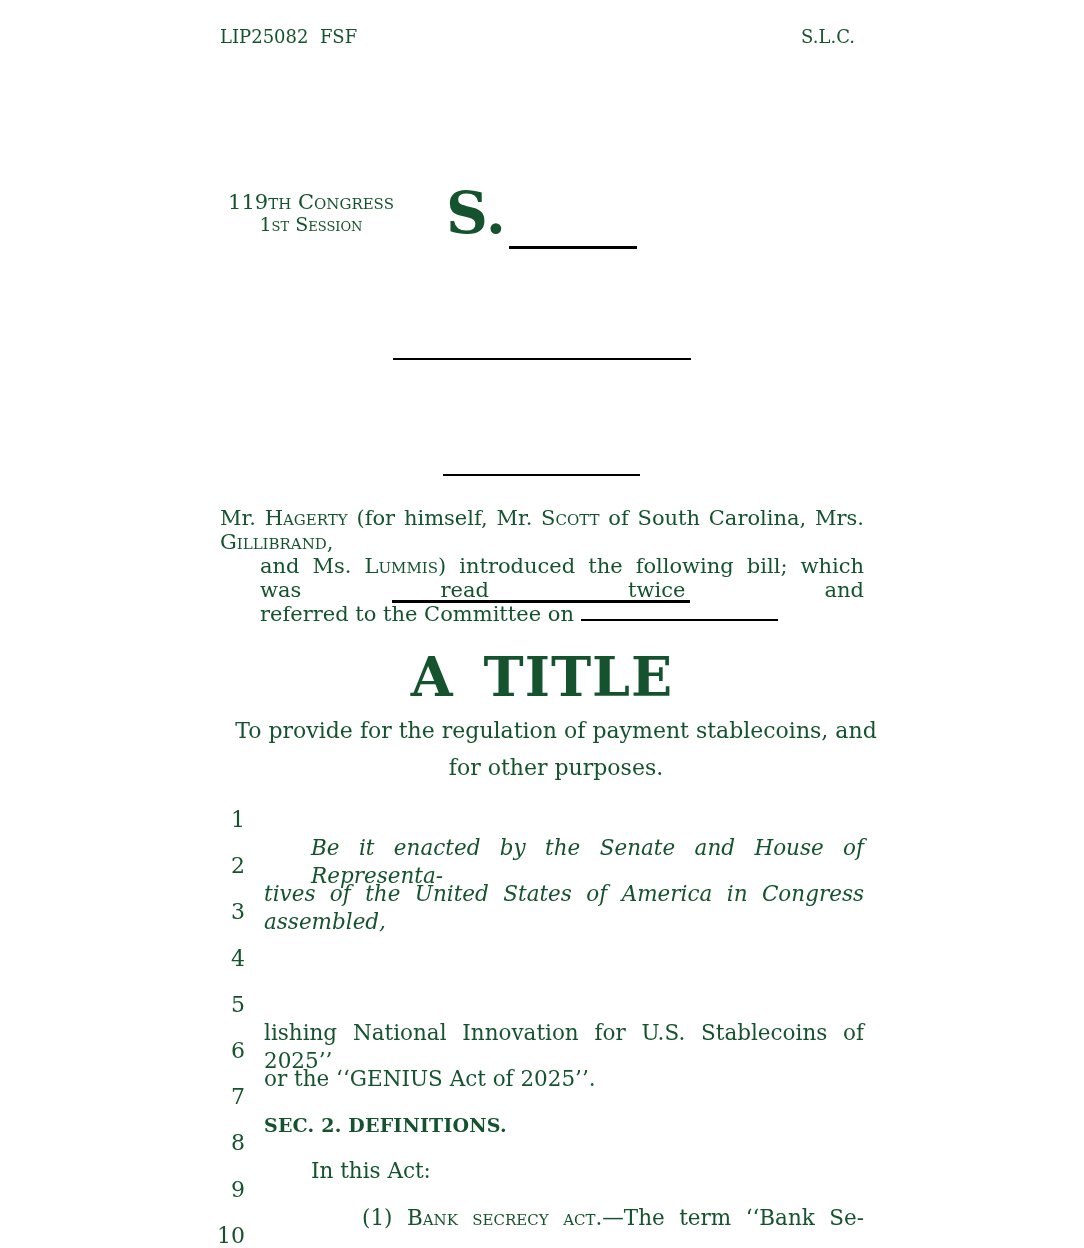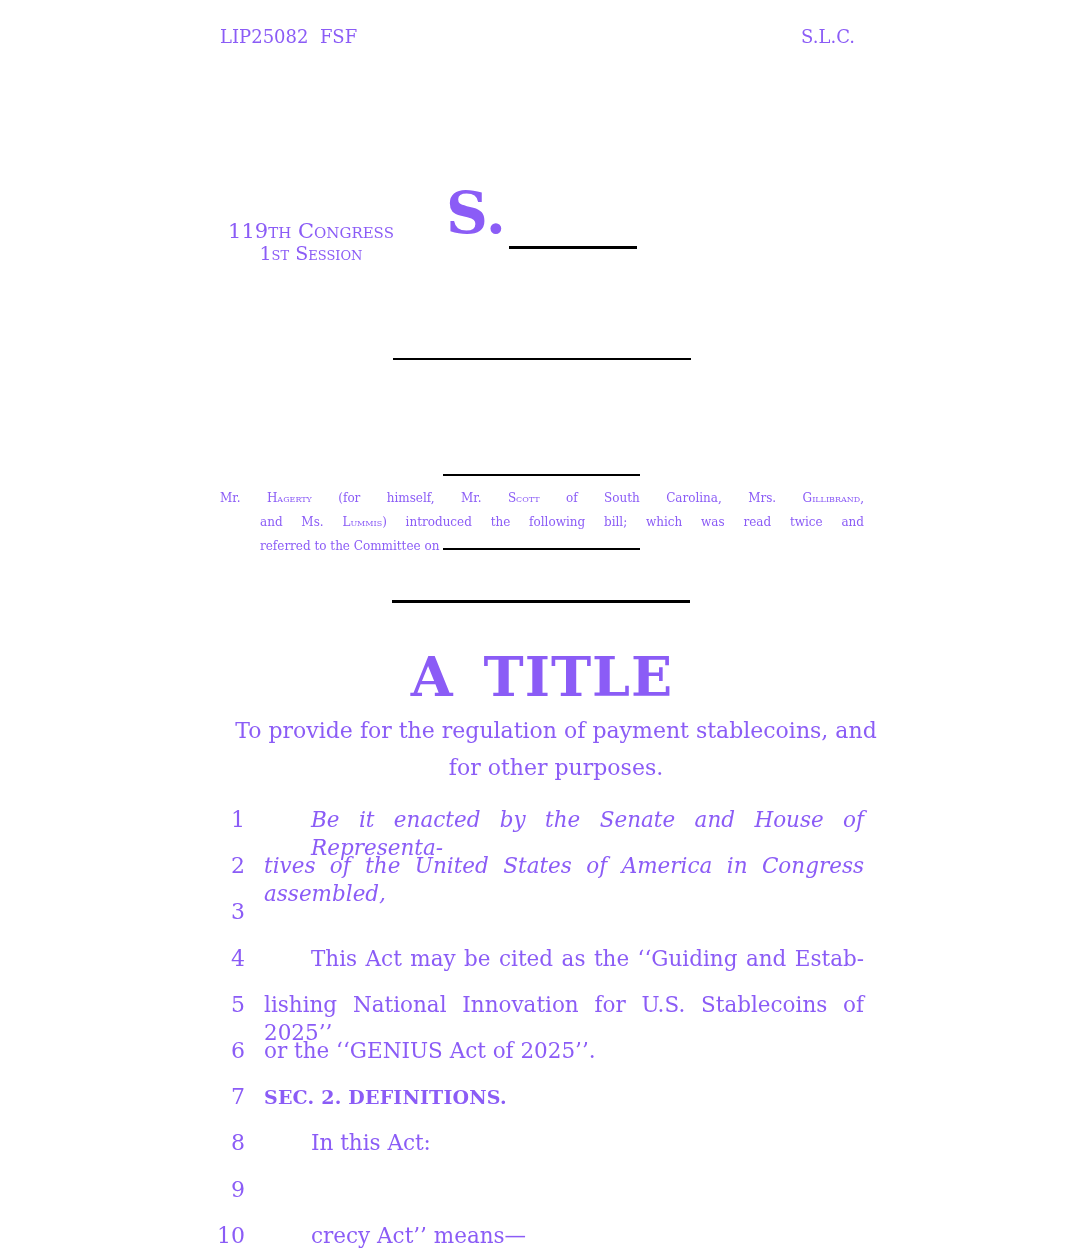--- a/index.html
+++ b/index.html
@@ -1,41 +1,40 @@
 <!DOCTYPE html>
 <html><head>
 <meta charset="utf-8">
 <style>
   html, body { margin: 0; padding: 0; background: #ffffff; }
   .page {
     position: relative;
     width: 1084px;
     height: 1248px;
     background: #ffffff;
-    color: #8b5cf6;
+    color: #14532d;
     font-family: "DejaVu Serif", "Liberation Serif", serif;
     overflow: hidden;
   }
 
   
   .meta-row {
     position: absolute;
     top: 26px; left: 220px; right: 229px;
     display: flex; justify-content: space-between;
     font-size: 18px;
   }
 
   
   .congress-block {
     position: absolute;
     top: 191px; left: 218px; width: 186px;
     text-align: center;
     font-variant: small-caps;
     line-height: 22px;
-    margin-top: 29px;
   }
   .congress-line1 { font-size: 21px; }
   .congress-line2 { font-size: 19px; }
 
   
   .bill-number {
     position: absolute;
     top: 184px; left: 446px;
     font-size: 58px; font-weight: bold; line-height: 1;
   }
@@ -59,22 +58,22 @@
   .chamber-heading {
     position: absolute;
     top: 412px; left: 0; width: 100%;
     text-align: center; font-size: 23px;
     word-spacing: 5px; letter-spacing: 1.2px;
   }
 
   
   .sponsor {
     position: absolute;
-    top: 486px; left: 220px; width: 644px;
-    font-size: 12px; line-height: 24px;
+    top: 506px; left: 220px; width: 644px;
+    font-size: 21px; line-height: 24px;
   }
   .sponsor-line { text-align: justify; text-align-last: justify; }
   .sponsor-line.last { text-align: left; text-align-last: left; }
   .sponsor-line.ind { padding-left: 40px; }
 
   .sc { font-variant: small-caps; }
   .it { font-style: italic; }
   .blank-line {
     display: inline-block;
     width: 197px; height: 2px;
@@ -104,20 +103,21 @@
   .bill-line { display: flex; align-items: flex-start; height: 46.2px; }
   .line-num {
     flex: none; width: 29px;
     text-align: right;
     font-size: 22px; line-height: 28px;
   }
   .line-text {
     flex: 1; margin-left: 19px;
     font-size: 21.5px; line-height: 28px;
     text-align: left;
+    margin-top: 28px;
   }
   .line-text.ind1 { padding-left: 47px; }
   .line-text.ind2 { padding-left: 98px; }
   .line-text.justify { text-align: justify; text-align-last: justify; text-justify: inter-word; }
   .line-text.heading { font-size: 19px; font-weight: bold; letter-spacing: 0.2px; }
 </style>
 </head>
 <body>
 
 <div class="page">
@@ -163,40 +163,40 @@
       </div>
       <div class="bill-line">
         <span class="line-num">2</span>
         <span class="line-text justify"><span class="it">tives of the United States of America in Congress assembled,</span></span>
       </div>
       <div class="bill-line">
         <span class="line-num">3</span>
       </div>
       <div class="bill-line">
         <span class="line-num">4</span>
-        <span class="line-text ind1 justify"><span>This Act may be cited as the ‘‘Guiding and Estab-</span></span>
       </div>
       <div class="bill-line">
         <span class="line-num">5</span>
         <span class="line-text justify"><span>lishing National Innovation for U.S. Stablecoins of 2025’’</span></span>
       </div>
       <div class="bill-line">
         <span class="line-num">6</span>
         <span class="line-text"><span>or the ‘‘GENIUS Act of 2025’’.</span></span>
       </div>
       <div class="bill-line">
         <span class="line-num">7</span>
         <span class="line-text heading"><span>SEC. 2. DEFINITIONS.</span></span>
       </div>
       <div class="bill-line">
         <span class="line-num">8</span>
         <span class="line-text ind1"><span>In this Act:</span></span>
       </div>
       <div class="bill-line">
         <span class="line-num">9</span>
+        <span class="line-text ind2 justify"><span>(1) </span><span class="sc">Bank secrecy act</span><span>.—The term ‘‘Bank Se-</span></span>
       </div>
       <div class="bill-line">
         <span class="line-num">10</span>
         <span class="line-text ind1"><span>crecy Act’’ means—</span></span>
       </div>
     </div>
 
 </div>
 
 </body></html>

